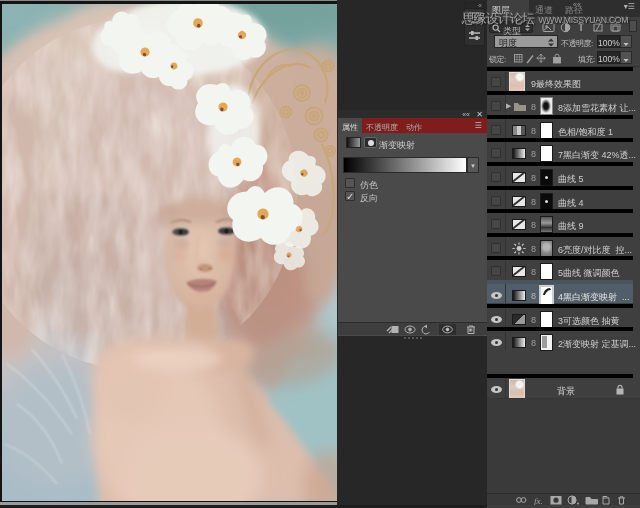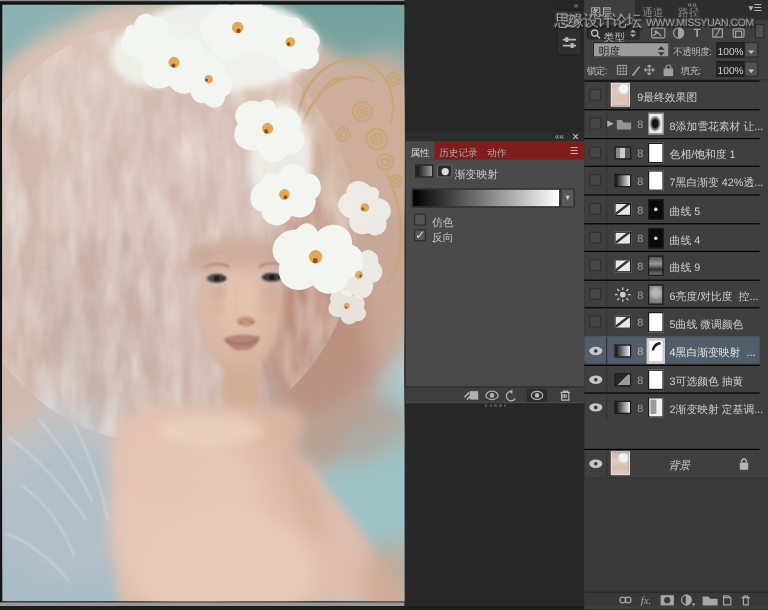--- a/index.html
+++ b/index.html
@@ -16,21 +16,21 @@
 #props .tabs{height:15px;background:#7f1d1d;position:relative;display:flex}
 #props .tab{font-size:8px;color:#ababab;padding:3.5px 4px 0 4px;height:15px}
 #props .tab.act{background:#4a4a4a;color:#d6d6d6}
 #props .gradbar{position:absolute;left:5px;top:47px;width:124px;height:16px;border:1px solid #2a2a2a;background:linear-gradient(to right,#000,#fff)}
 #props .gdrop{position:absolute;left:129px;top:47px;width:12px;height:16px;background:#585858;border:1px solid #2a2a2a;color:#ccc;font-size:7px;text-align:center;line-height:16px}
 #props .cb{position:absolute;width:10px;height:10px;background:#555;border:1px solid #2e2e2e;border-radius:1px;color:#ddd;font-size:10px;line-height:9px;text-align:center}
 #props .cl{position:absolute;font-size:9px;color:#c4c4c4}
 #props .pbar{position:absolute;left:0;top:212px;width:149px;height:13px;background:#3e3e3e;border-top:1px solid #2c2c2c}
 
 #layers{position:absolute;left:487px;top:0;width:153px;height:508px;background:#3f3f3f}
-.lrow{position:absolute;left:0;width:146px;height:23px;border-top:1px solid #000000;font-size:9px;color:#cfcfcf}
+.lrow{position:absolute;left:0;width:146px;height:23px;border-top:4px solid #000000;font-size:9px;color:#cfcfcf}
 .eyecol{position:absolute;left:0;top:0;width:19px;height:100%;border-right:1px solid #333}
 .well{position:absolute;left:4px;top:6px;width:10px;height:10px;background:#464646;border:1px solid #303030;border-radius:1px}
 .lname{position:absolute;top:7px;white-space:nowrap}
 .thumb{position:absolute;border:1px solid #1a1a1a}
 .curveic{background:#e8e8e8;position:relative;overflow:hidden}
 .curveic:before{content:"";position:absolute;left:-2px;top:9px;width:18px;height:2px;background:#333;transform:rotate(-38deg);transform-origin:left center}
 .eye{position:absolute;left:4px;top:8px;width:11px;height:7px;border-radius:50%;background:#c6c6c6}
 .eye:after{content:"";position:absolute;left:4px;top:1.8px;width:3.4px;height:3.4px;border-radius:50%;background:#333}
 #watermark{position:absolute;left:462px;top:9px;width:178px;height:15px;color:#a2a2a2;
  text-shadow:1px 1px 1px #1a1a1a, -1px -1px 0 #555;font-weight:normal;white-space:nowrap}
@@ -234,21 +234,21 @@
     </svg>
   </div>
 
   <div id="props">
     <div class="topbar">
         <span style="position:absolute;right:17px;top:1px;color:#bbb;font-size:7px">««</span>
         <span style="position:absolute;right:4px;top:0px;color:#ccc;font-size:8px">✕</span>
       </div>
     <div class="tabs">
         <div class="tab act">属性</div>
-        <div class="tab">历史记录</div>
+        <div class="tab">不透明度</div>
         <div class="tab">动作</div>
         <span style="position:absolute;right:5px;top:3px;color:#bbb;font-size:8px">☰</span>
       </div>
     <div style="position:absolute;left:8px;top:27px;width:15px;height:11px;background:linear-gradient(to right,#111,#999);border:1px solid #222"></div>
     <div style="position:absolute;left:26px;top:27px;width:13px;height:11px;background:#2a2a2a;border:1px solid #666;border-radius:2px">
         <div style="position:absolute;left:3px;top:2px;width:6px;height:6px;border-radius:50%;background:#ddd"></div>
       </div>
     <div style="position:absolute;left:41px;top:29px;font-size:9px;color:#cccccc">渐变映射</div>
     <div class="gradbar"></div>
     <div class="gdrop">▾</div>
@@ -330,21 +330,21 @@
       <svg style="position:absolute;left:26px;top:3px" width="54" height="11" viewBox="0 0 54 11">
         <g fill="none" stroke="#a2a2a2" stroke-width="0.9">
           <rect x="1.5" y="1.5" width="7.5" height="7.5"></rect>
             <path d="M1.5 4h7.5M1.5 6.5h7.5M4 1.5v7.5M6.5 1.5v7.5" stroke-width="0.55"></path>
           <path d="M14.5 9.5 L20 2.5 M14 10 L16 8" stroke-width="1.4"></path>
           <path d="M28 1 v8.5 M23.8 5.2 h8.5 M28 1 l-1.5 1.8 M28 1 l1.5 1.8 M28 9.5 l-1.5 -1.8 M28 9.5 l1.5 -1.8 M23.8 5.2 l1.8 -1.5 M23.8 5.2 l1.8 1.5 M32.3 5.2 l-1.8 -1.5 M32.3 5.2 l-1.8 1.5"></path>
           <rect x="40.5" y="4.5" width="7" height="5.5" fill="#a2a2a2"></rect>
             <path d="M42 4.5 v-1.3 a2 2 0 0 1 4 0 V4.5"></path>
         </g>
       </svg>
-      <div style="position:absolute;left:80px;top:4px;color:#bdbdbd;font-size:8px;letter-spacing:-0.5px">填充:</div>
+      <div style="position:absolute;left:91px;top:4px;color:#bdbdbd;font-size:8px;letter-spacing:-0.5px">填充:</div>
       <div style="position:absolute;left:110px;top:1px;width:23px;height:13px;background:#272727;border:1px solid #1f1f1f;color:#cfcfcf;font-size:8.5px;text-align:center;padding-top:2px">100%</div>
       <div style="position:absolute;left:133px;top:1px;width:12px;height:13px;background:#525252;border:1px solid #2a2a2a"><svg width="10" height="11" viewBox="0 0 10 11">
             <path d="M2.5 4 L5 7 L7.5 4 Z" fill="#c4c4c4"></path>
           </svg></div>
     </div>
 
     <div class="lrow" style="top:67px">
         <div class="eyecol">
           <div class="well"></div>
         </div>
@@ -462,21 +462,21 @@
       <div class="lname" style="left:44px;color:#9f9f9f">8</div>
       <div class="thumb" style="left:53px;top:3px;width:13px;height:17px;background:#f2f2f2"></div>
       <div style="position:absolute;left:55px;top:5px;width:5px;height:12px;background:#9b9b9b"></div>
       <div class="lname" style="left:71px">2渐变映射 定基调...</div>
       </div>
     <div class="lrow" style="top:374px;height:24px">
         <div class="eyecol">
           <div class="eye"></div>
         </div>
       <div class="thumb" style="left:22px;top:1px;width:16px;height:20px;border-color:#ddd;background:radial-gradient(circle at 68% 25%,#f3f4f1 0 3px,rgba(243,244,241,0) 5px),linear-gradient(180deg,#ccb8ad 0%,#dbccc3 40%,#d9bdab 70%,#e3cab8 100%)"></div>
-      <div class="lname" style="left:70px;font-style:italic">背景</div>
+      <div class="lname" style="left:70px;">背景</div>
       <svg style="position:absolute;left:128px;top:6px" width="10" height="11" viewBox="0 0 10 11">
           <rect x="1.5" y="4.5" width="7" height="6" fill="#b5b5b5"></rect>
           <path d="M3 4.5 v-1.2 a2 2 0 0 1 4 0 V4.5" stroke="#b5b5b5" stroke-width="1.2" fill="none"></path>
         </svg>
       </div>
 
     <div style="position:absolute;left:0;top:398px;width:153px;height:95px;background:#3a3a3a;border-top:1px solid #363636"></div>
 
     <div style="position:absolute;left:0;top:493px;width:153px;height:12px;background:#393939;border-top:1px solid #2a2a2a">
       <svg style="position:absolute;left:28px;top:1px" width="115" height="10" viewBox="0 0 115 10">

